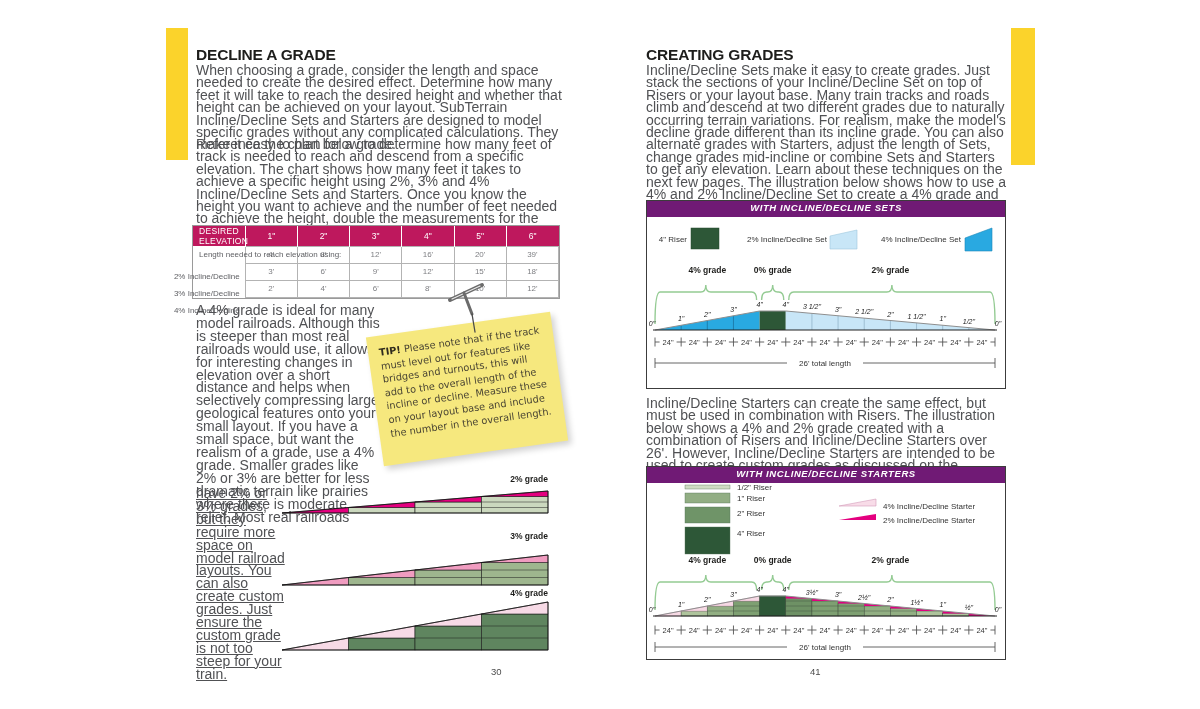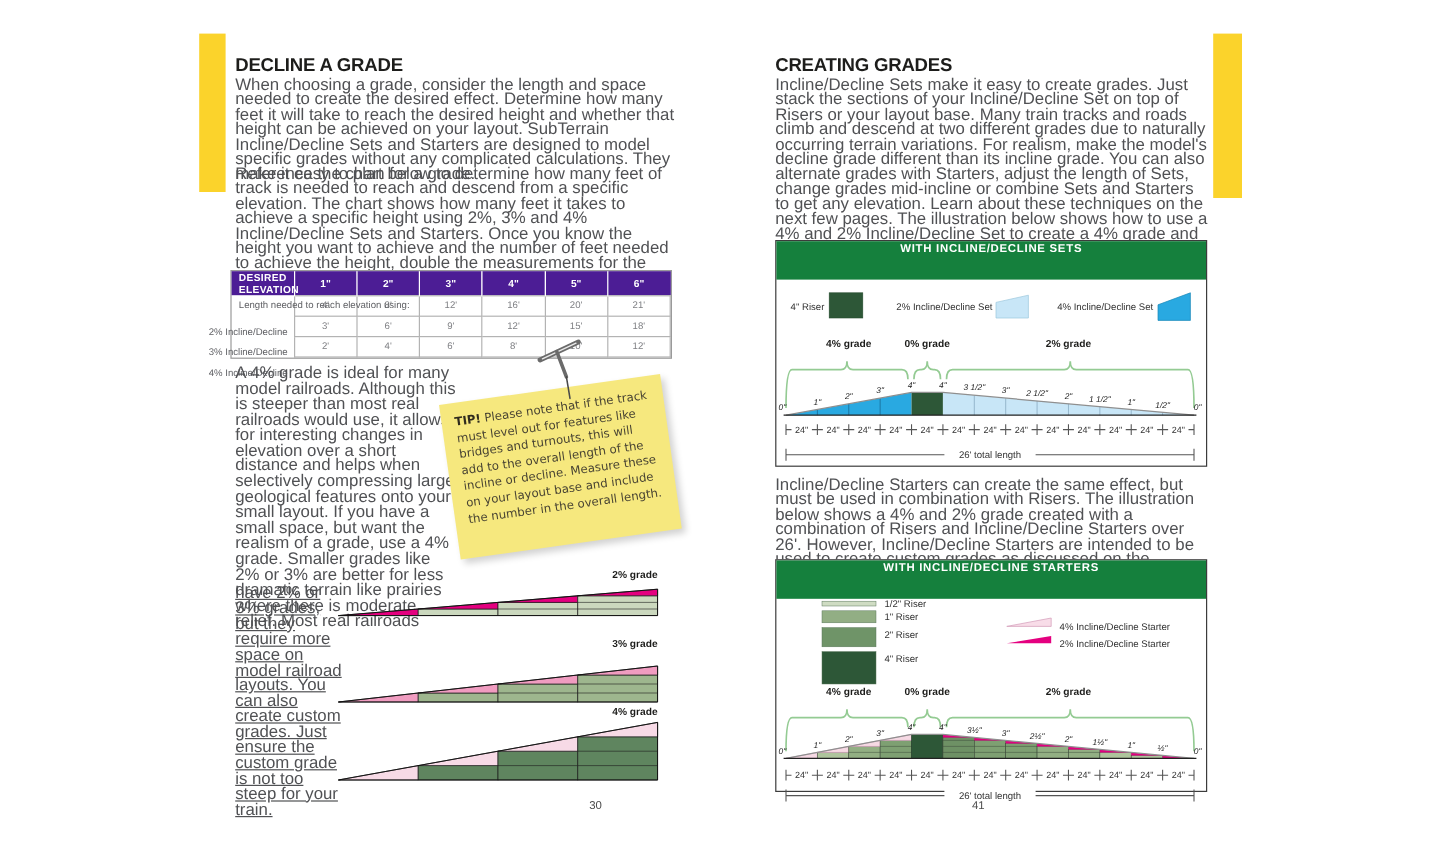--- a/index.html
+++ b/index.html
@@ -6,32 +6,32 @@
   .sheet{position:relative;width:1200px;height:709px;background:#fff;overflow:hidden;
          font-family:"Liberation Sans",sans-serif;}
   .abs{position:absolute;}
   .ybar{position:absolute;top:28px;width:22px;height:132px;background:#FBD32B;}
   .pagetitle{font-size:15.5px;font-weight:bold;color:#1d1d1b;letter-spacing:-0.2px;margin:0;}
   .body{font-size:14px;line-height:12.4px;color:#505154;margin:0;}
   .pagenum{font-size:9.5px;color:#4c4c4c;}
   
   #elev-table{border:1px solid #9a9a9a;background:#fff;}
   #elev-table table{border-collapse:collapse;width:100%;table-layout:fixed;}
-  #elev-table th{background:#4c1d95;color:#fff;font-size:8.5px;font-weight:bold;height:15px;padding:0;}
+  #elev-table th{background:#be185d;color:#fff;font-size:8.5px;font-weight:normal;height:15px;padding:0;}
   #elev-table th.first{text-align:left;padding-left:6px;letter-spacing:.3px;}
   #elev-table th.col{border-left:1px solid #fff;text-align:center;}
   #elev-table td{height:16px;padding:0;}
   #elev-table td.val{border:1px solid #b3b3b3;text-align:center;font-size:8px;color:#7e7f83;}
   #elev-table td.lab{border:none;position:relative;font-size:8px;color:#606165;}
   #elev-table td.lab .lft{position:absolute;left:6px;top:4px;white-space:nowrap;}
   #elev-table td.lab .pct{position:absolute;right:5px;top:4px;white-space:nowrap;margin-top:22px;}
   
   .pbox{position:absolute;border:1px solid #3c3c3c;background:#fff;}
-  .boxhdr{background:#15803d;color:#fff;font-size:9.5px;font-weight:bold;letter-spacing:.6px;
-          text-align:center;line-height:14px;height:32px;}
+  .boxhdr{background:#701a75;color:#fff;font-size:9.5px;font-weight:bold;letter-spacing:.6px;
+          text-align:center;line-height:14px;height:16px;font-style:italic;}
   
   .note{position:absolute;left:374px;top:324px;width:186px;height:130px;background:#F6E87E;
         transform:rotate(-8deg);box-shadow:3px 4px 6px rgba(0,0,0,.18);padding:10px 9px 0 11px;
         box-sizing:border-box;font-family:"DejaVu Sans",sans-serif;font-size:9.8px;line-height:13.6px;color:#494433;}
   .note b{font-weight:bold;color:#2f2b1d;}
   svg{font-family:"Liberation Sans",sans-serif;}
   svg text.gl{font-size:8.5px;font-weight:bold;fill:#1d1d1b;}
   svg text.hl{font-size:7px;font-style:italic;fill:#222;}
   svg text.rl{font-size:7.5px;fill:#333;}
   svg text.lg{font-size:8px;fill:#333;}
@@ -64,21 +64,21 @@
           <tr>
             <td class="lab">
               <span class="lft">Length needed to reach elevation using:</span>
               <span class="pct">2% Incline/Decline</span>
             </td>
             <td class="val">4'</td>
             <td class="val">8'</td>
             <td class="val">12'</td>
             <td class="val">16'</td>
             <td class="val">20'</td>
-            <td class="val">21'</td>
+            <td class="val">39'</td>
           </tr>
           <tr>
             <td class="lab">
               <span class="pct">3% Incline/Decline</span>
             </td>
             <td class="val">3'</td>
             <td class="val">6'</td>
             <td class="val">9'</td>
             <td class="val">12'</td>
             <td class="val">15'</td>

